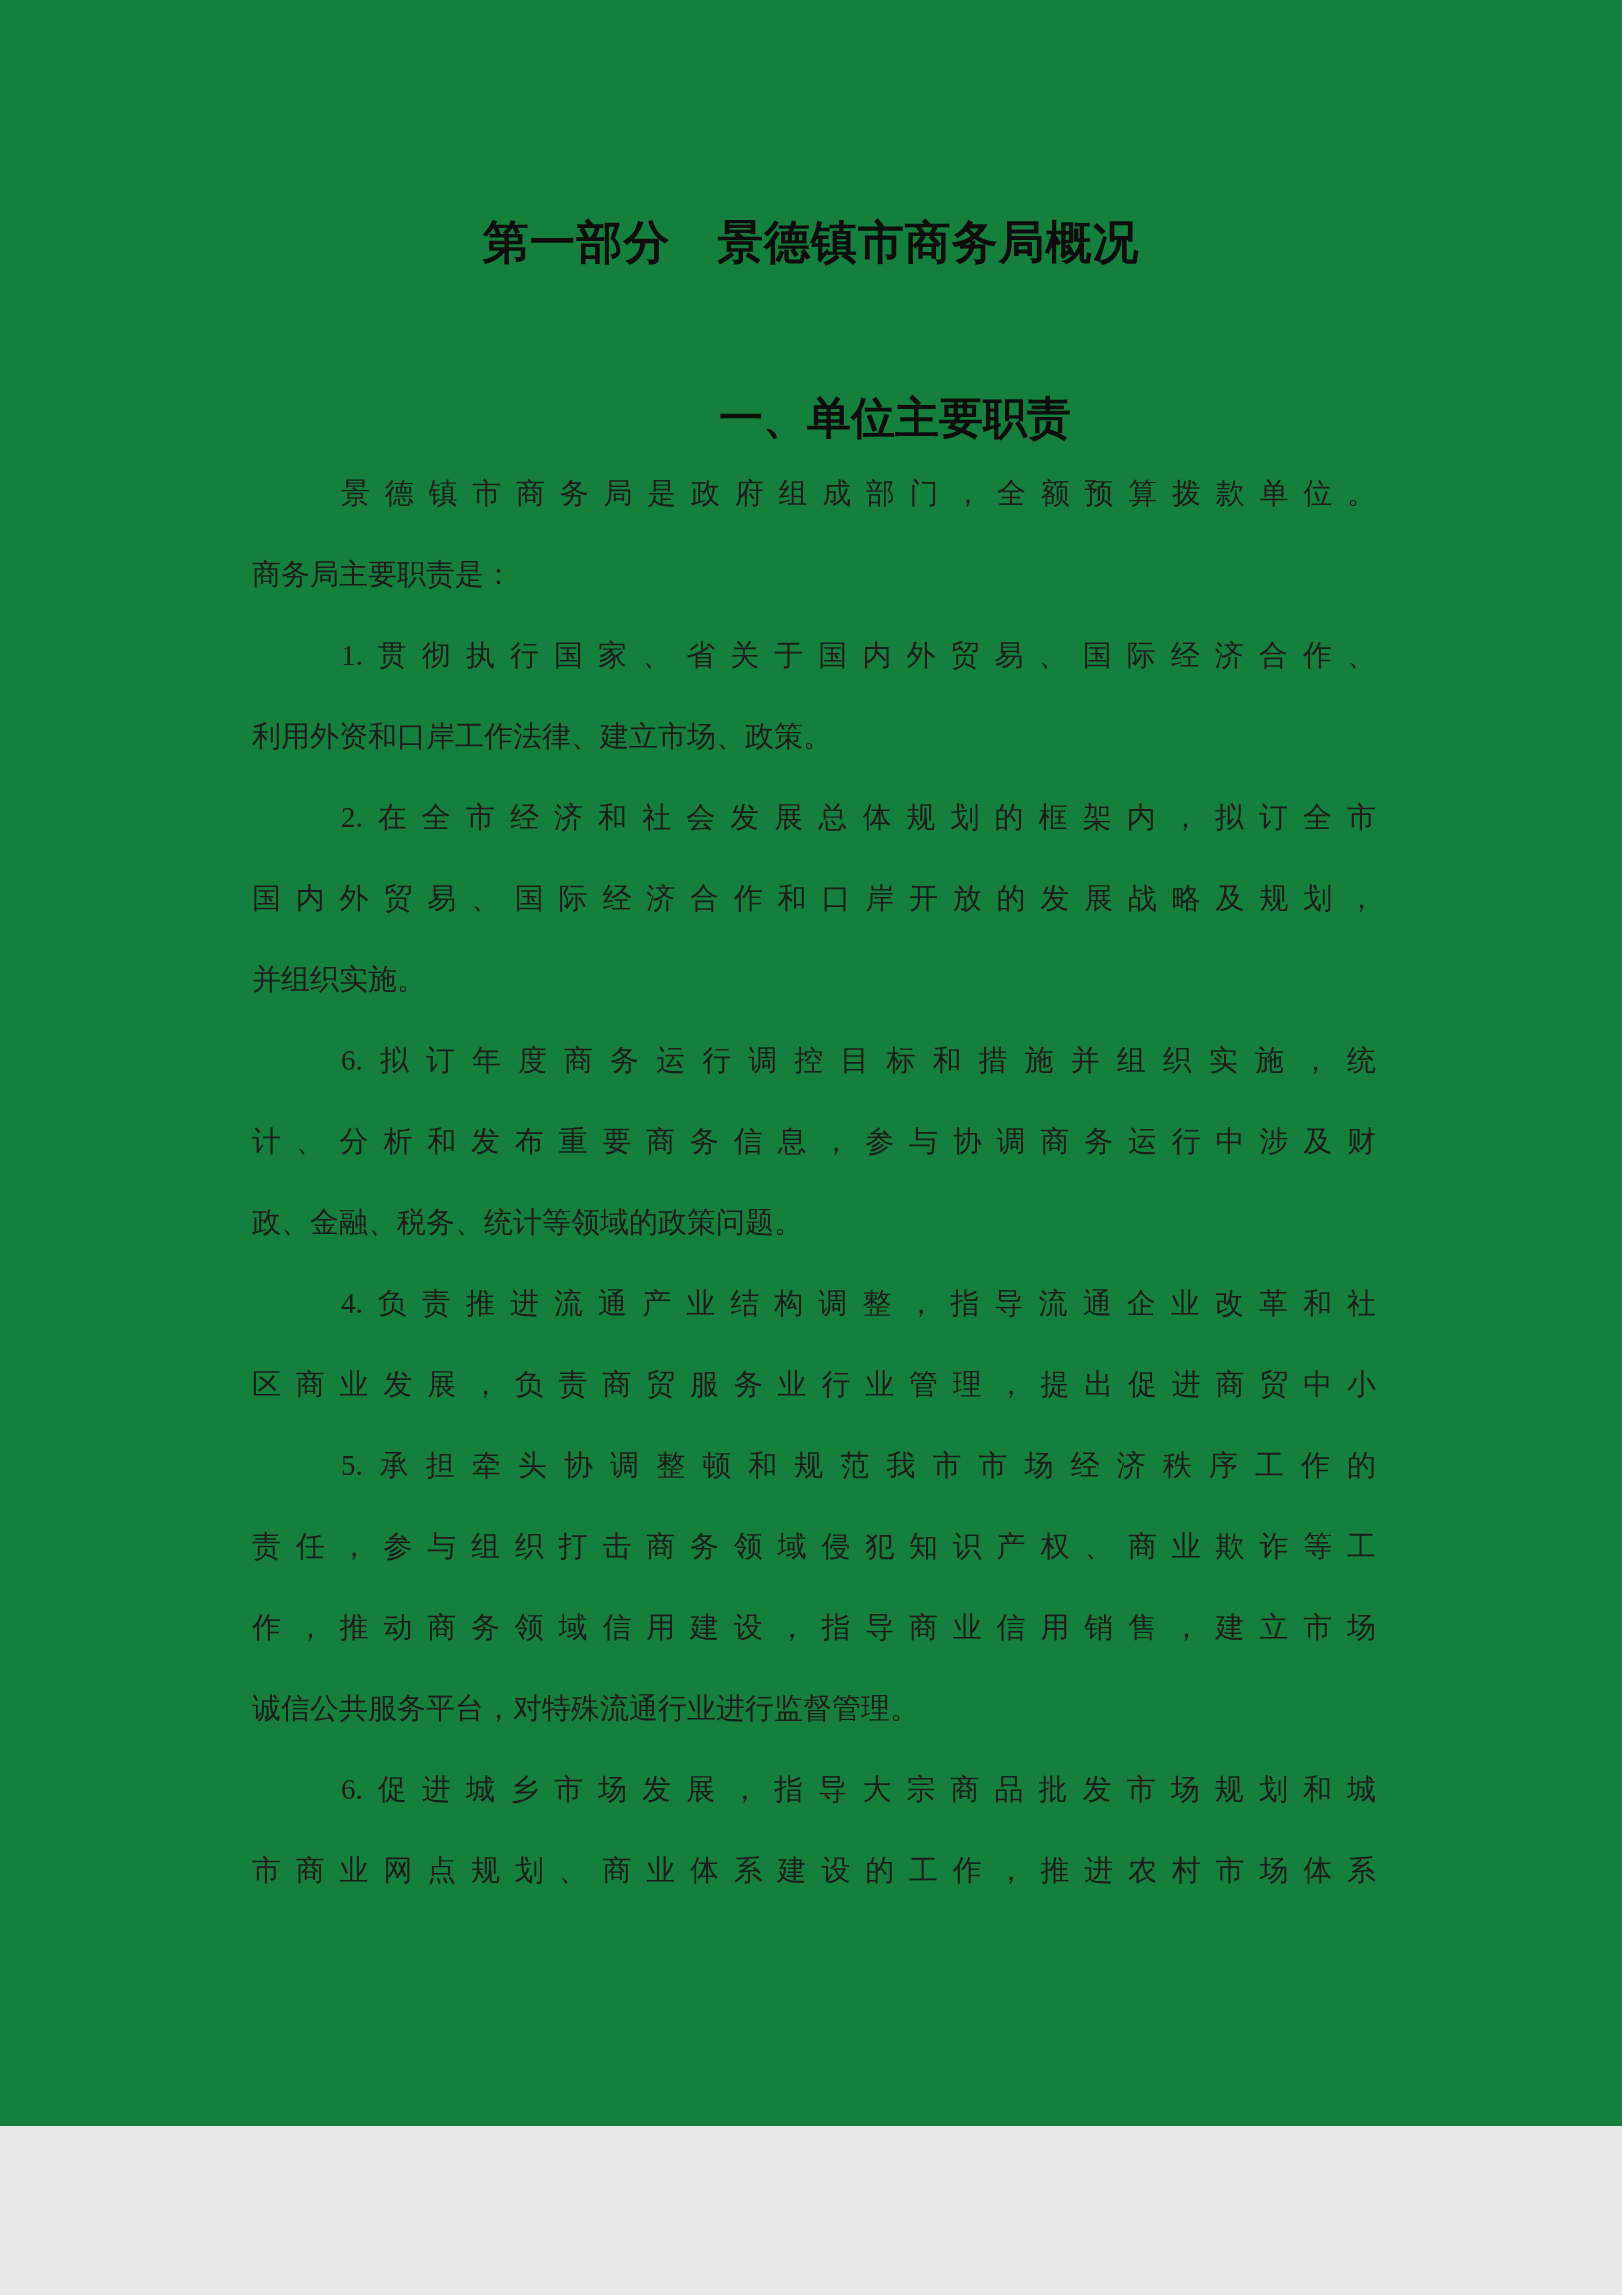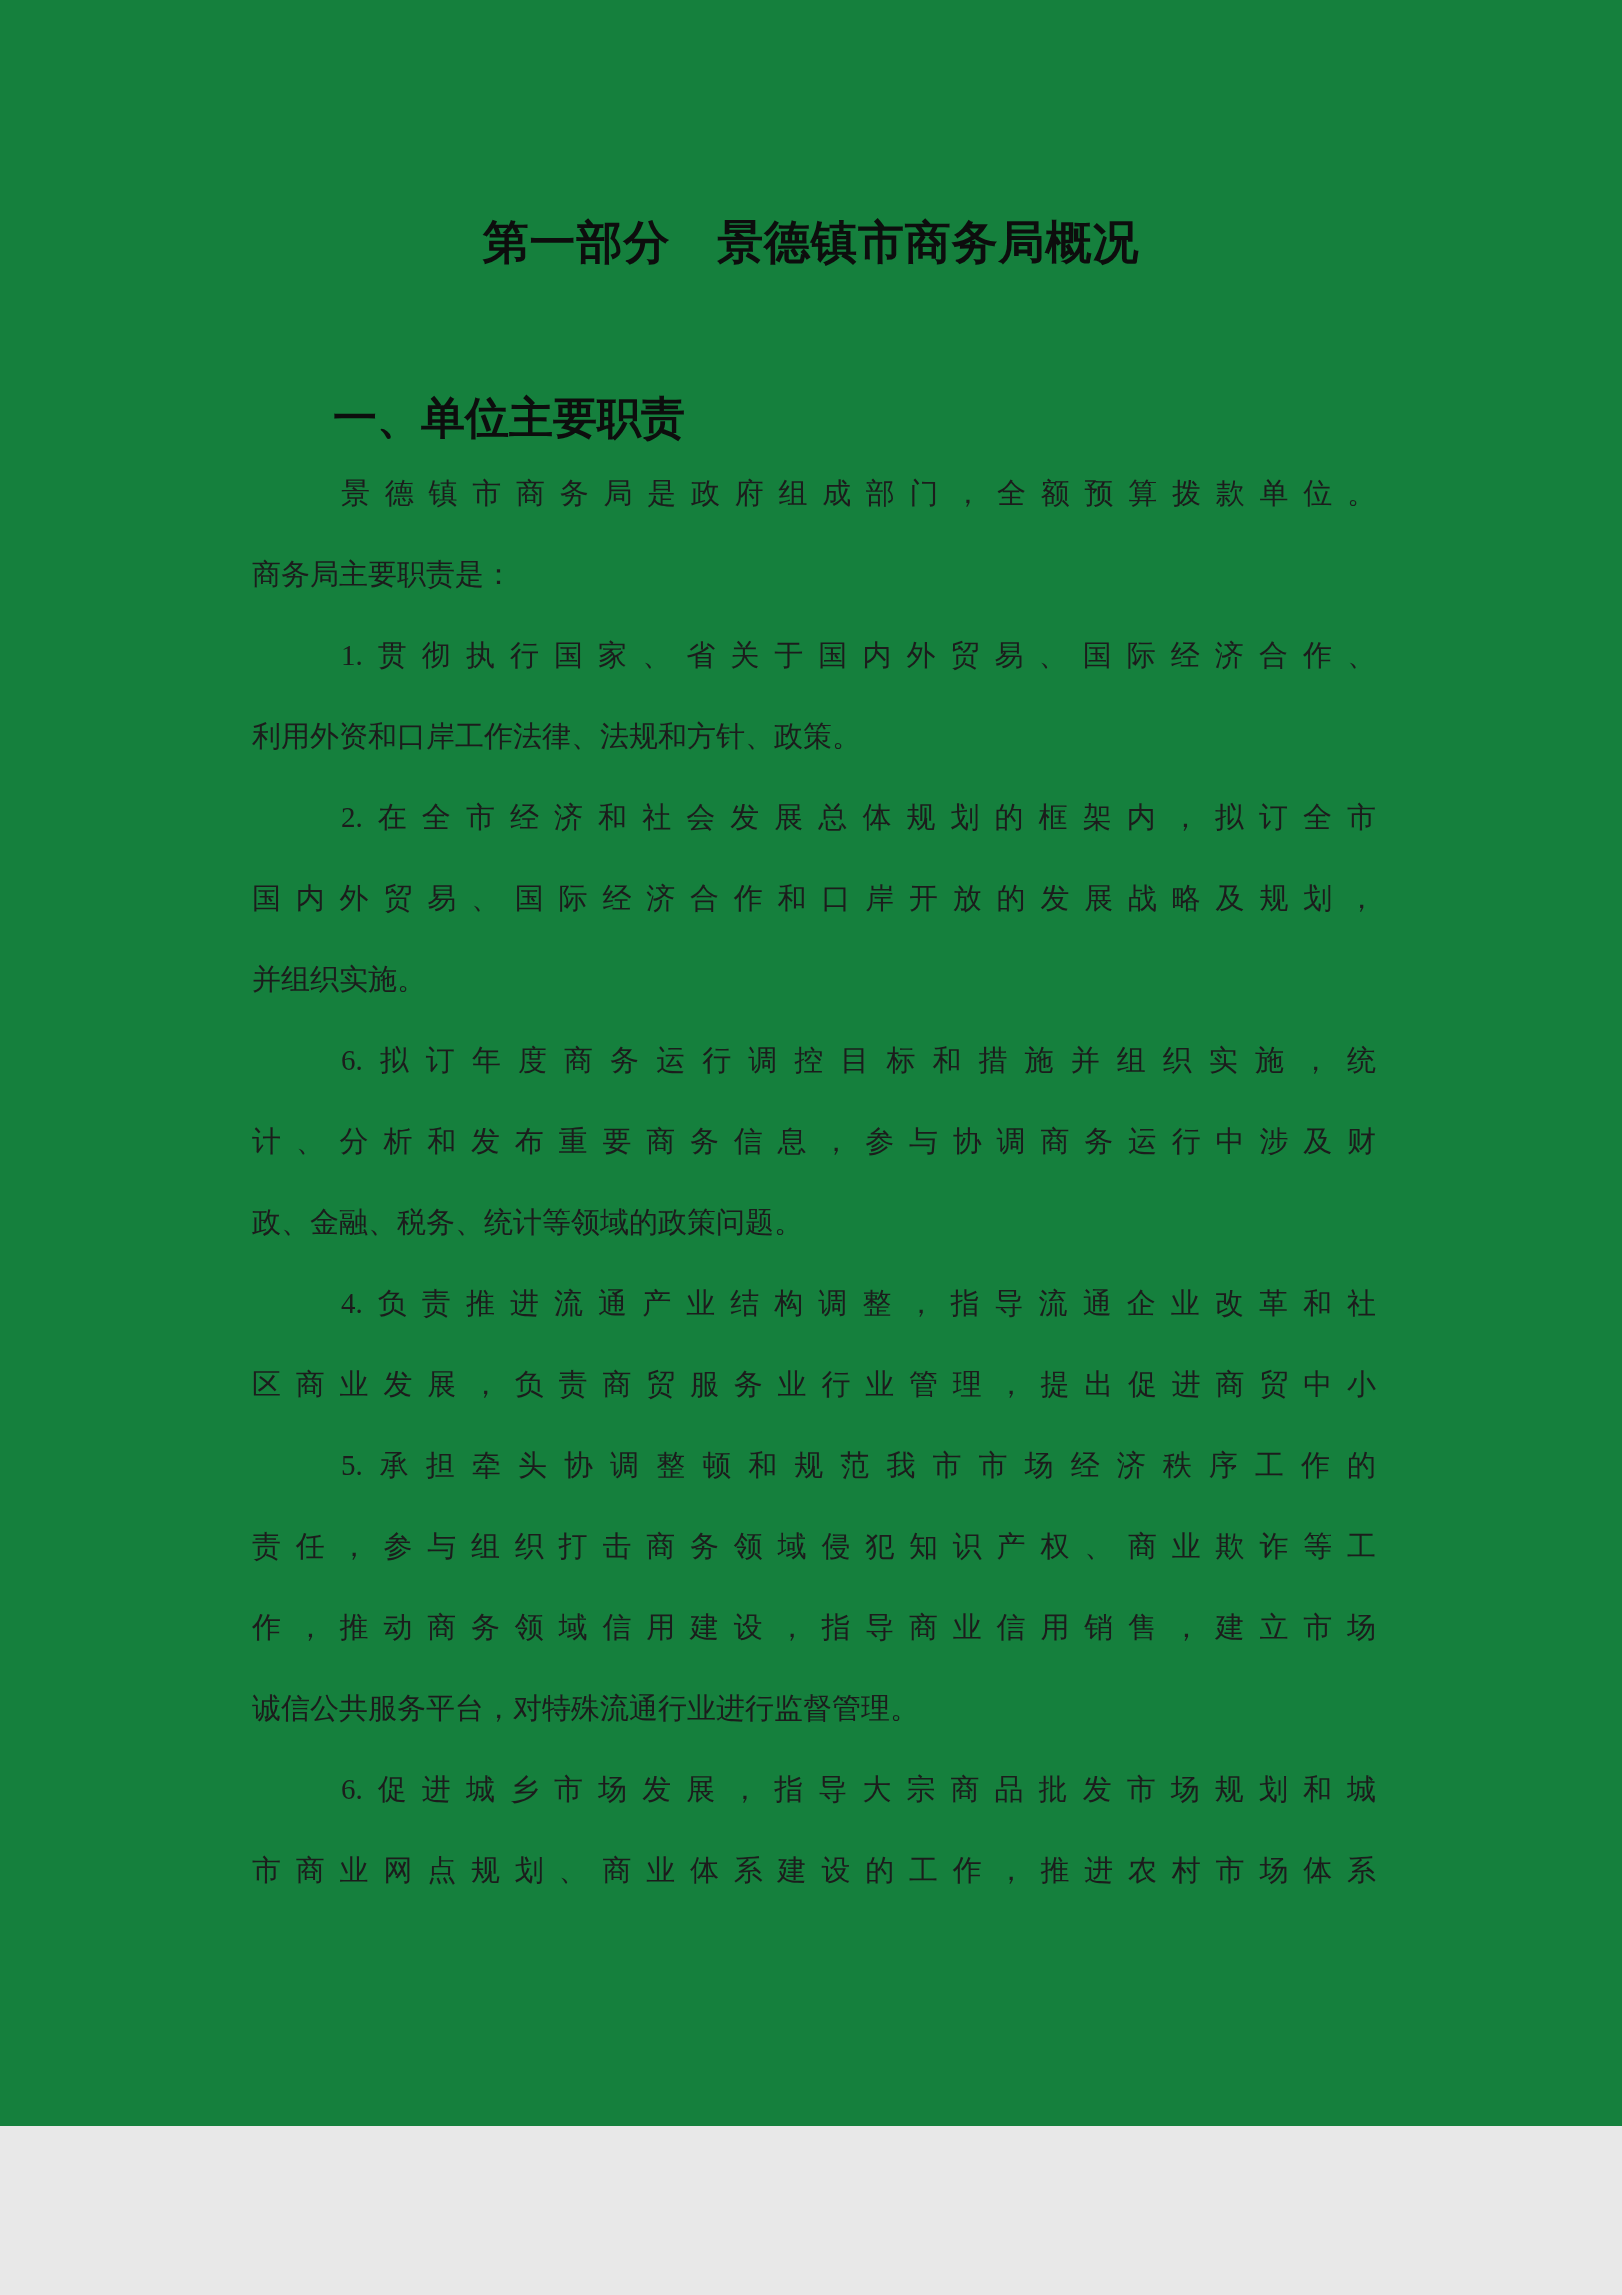--- a/index.html
+++ b/index.html
@@ -31,20 +31,21 @@
     margin-top: 120px;
     margin-left: 252px;
     width: 1124px;
     padding-left: 81px;
     box-sizing: content-box;
     font-family: "Liberation Sans", "DejaVu Sans", sans-serif;
     font-weight: bold;
     font-size: 44px;
     line-height: 55px;
     color: #0d0d0d;
+    text-align: center;
   }
   .body-text {
     margin-top: 8px;
     margin-left: 252px;
     width: 1124px;
     font-family: "Liberation Serif", "DejaVu Serif", serif;
     font-size: 29px;
     line-height: 81px;
     color: #1c1c1c;
   }
@@ -69,21 +70,21 @@
 <div class="page">
 
   <div class="doc-title">第一部分　景德镇市商务局概况</div>
 
   <div class="section-heading">一、单位主要职责</div>
 
   <div class="body-text">
     <div class="line indent fill">景德镇市商务局是政府组成部门，全额预算拨款单位。</div>
     <div class="line">商务局主要职责是：</div>
     <div class="line indent fill">1.贯彻执行国家、省关于国内外贸易、国际经济合作、</div>
-    <div class="line">利用外资和口岸工作法律、法规和方针、政策。</div>
+    <div class="line">利用外资和口岸工作法律、建立市场、政策。</div>
     <div class="line indent fill">2.在全市经济和社会发展总体规划的框架内，拟订全市</div>
     <div class="line fill">国内外贸易、国际经济合作和口岸开放的发展战略及规划，</div>
     <div class="line">并组织实施。</div>
     <div class="line indent fill">6.拟订年度商务运行调控目标和措施并组织实施，统</div>
     <div class="line fill">计、分析和发布重要商务信息，参与协调商务运行中涉及财</div>
     <div class="line">政、金融、税务、统计等领域的政策问题。</div>
     <div class="line indent fill">4.负责推进流通产业结构调整，指导流通企业改革和社</div>
     <div class="line fill">区商业发展，负责商贸服务业行业管理，提出促进商贸中小</div>
     <div class="line indent fill">5.承担牵头协调整顿和规范我市市场经济秩序工作的</div>
     <div class="line fill">责任，参与组织打击商务领域侵犯知识产权、商业欺诈等工</div>

